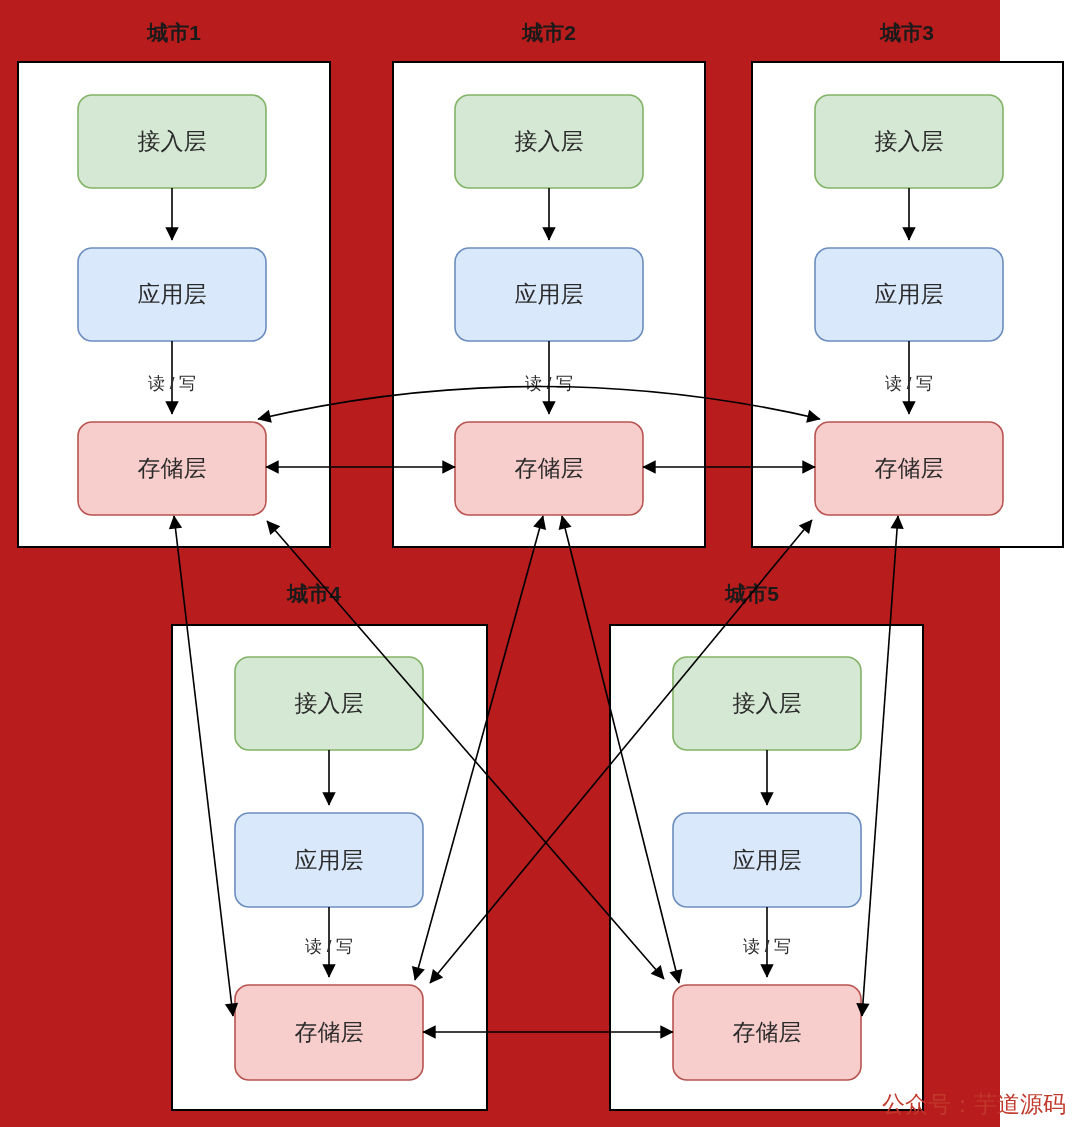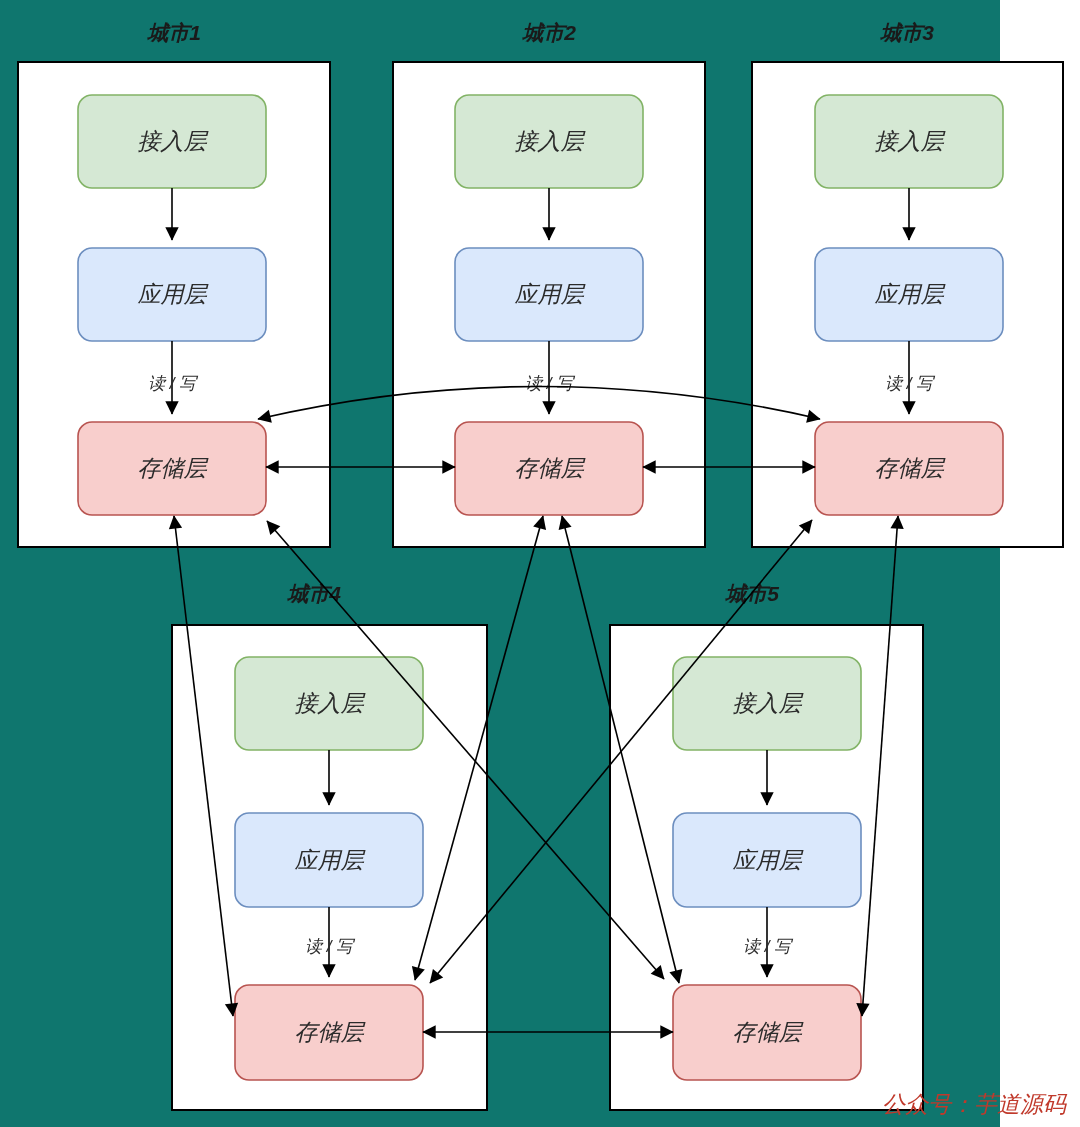--- a/index.html
+++ b/index.html
@@ -1,21 +1,20 @@
 <!DOCTYPE html>
 <html style="--access-fill: #d5e8d4; --access-border: #82b366; --app-fill: #dae8fc; --app-border: #6c8ebf; --storage-fill: #f8cecc; --storage-border: #b85450; --container-border: #000000; --line: #000000; --watermark: #c0392b;"><head>
 <meta charset="utf-8">
 <style>
   html,body{margin:0;padding:0;background:#ffffff;}
   .stage{
     position:relative;
     width:1000px;height:1127px;
-    background:#0f766e;
+    background:#b91c1c;
     font-family:"Liberation Sans", sans-serif;
-    font-style:italic;
   }
   svg text{ font-family:"Liberation Sans", sans-serif; }
   .city-box{ fill:#ffffff; stroke:var(--container-border,#000); stroke-width:2; }
   .node{ stroke-width:1.6; }
   .node.access{ fill:var(--access-fill,#d5e8d4); stroke:var(--access-border,#82b366); }
   .node.app{ fill:var(--app-fill,#dae8fc); stroke:var(--app-border,#6c8ebf); }
   .node.storage{ fill:var(--storage-fill,#f8cecc); stroke:var(--storage-border,#b85450); }
   .city-title{ font-size:21px; font-weight:600; fill:#1a1a1a; text-anchor:middle; }
   .node-label{ font-size:23px; fill:#2b2b2b; text-anchor:middle; }
   .rw-label{ font-size:17px; fill:#2b2b2b; text-anchor:middle; }

